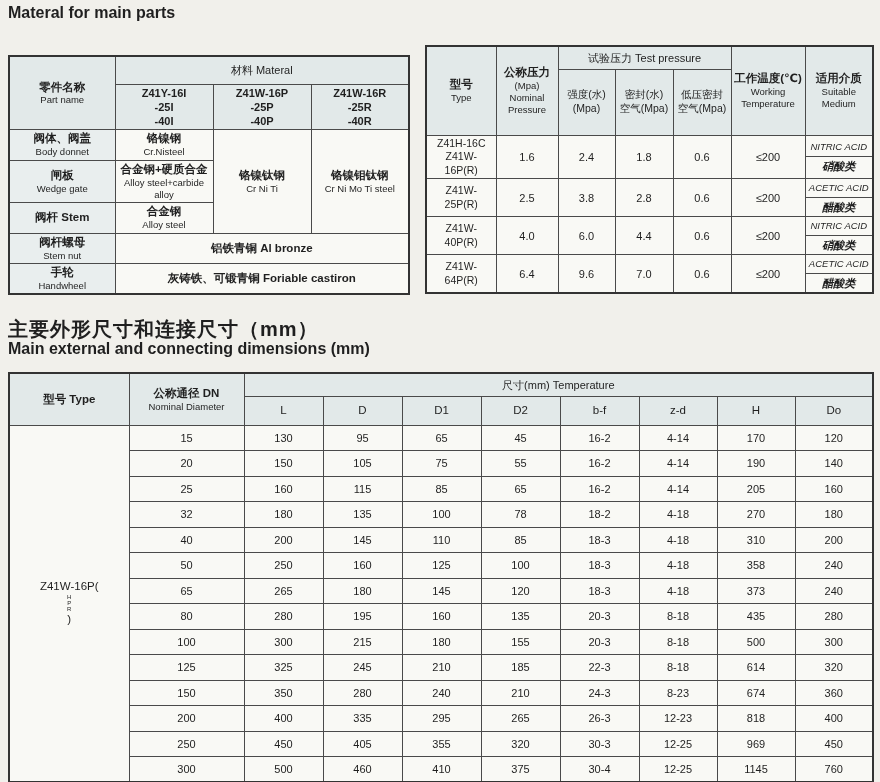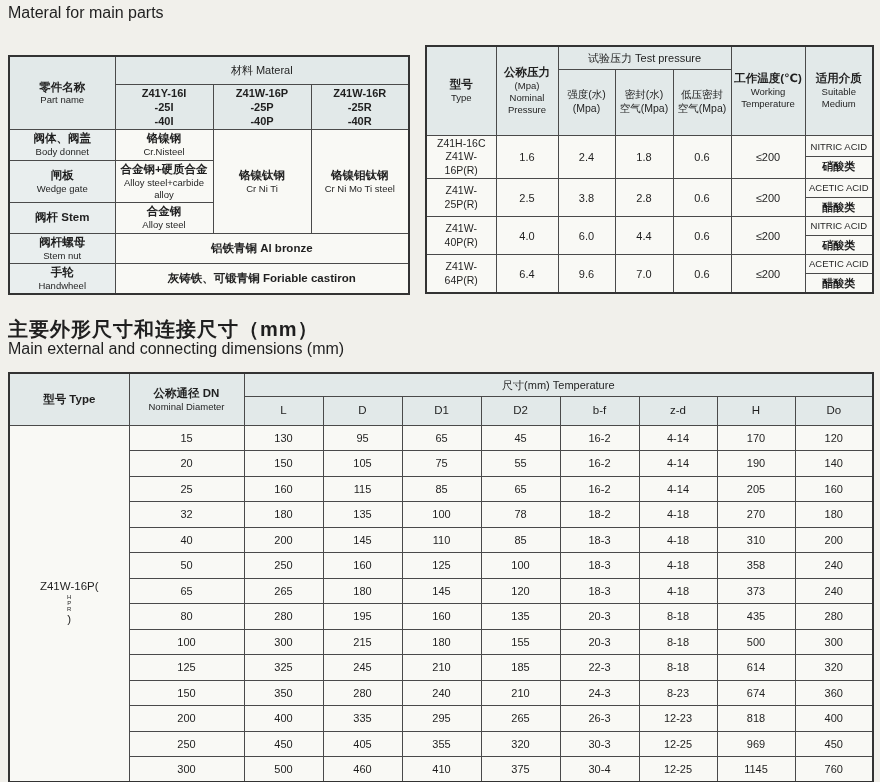--- a/index.html
+++ b/index.html
@@ -6,21 +6,21 @@
     --page_bg:#f1f0eb; --cell_bg:#f9f9f5; --header_bg:#e2e9e9;
     --namecol_bg:#e9eeee; --border:#4a4a4a; --outer:#333333; --text:#1f1f1f;
   }
   html,body { margin:0; padding:0; }
   body { width:880px; height:782px; background:var(--page_bg);
          font-family:"Liberation Sans","DejaVu Sans",sans-serif; color:var(--text); }
   .page { position:relative; width:880px; height:782px; overflow:hidden; }
 
   .sec-title { position:absolute; }
   .title-zh { font-size:20px; font-weight:bold; margin:0; letter-spacing:1px; line-height:1.1; }
-  .title-en { font-size:16px; font-weight:normal; margin:0; line-height:1.15; }
+  .title-en { font-size:16px; font-weight:bold; margin:0; line-height:1.15; }
 
   table { position:absolute; border-collapse:collapse; table-layout:fixed;
           background:var(--cell_bg); border:2px solid var(--outer); }
   td,th { border:1px solid var(--border); text-align:center; vertical-align:middle;
           padding:1px 2px; font-size:11px; line-height:1.3; font-weight:normal; }
   .pre { white-space:pre-line; }
   .hd  { background:var(--header_bg); }
   .namecol { background:var(--namecol_bg); }
   .zh { display:block; font-size:11.5px; font-weight:bold; }
   .en { display:block; font-size:9.5px; }
@@ -31,21 +31,21 @@
   #materials-table tr.hrow2 { height:34px; }
   #materials-table tbody tr.datarow { height:30px; }
   #materials-table .model { font-weight:bold; font-size:11px; }
 
   
   #spec-table { left:425px; top:45px; width:447px; }
   #spec-table tr.hrow1 { height:23px; }
   #spec-table tr.hrow2 { height:66px; }
   #spec-table tbody tr { height:37px; }
   #spec-table .typec { font-size:10.5px; }
-  #spec-table td.medcell { padding:0; }
+  #spec-table td.medcell { padding:0;font-style:italic; }
   .med { display:flex; flex-direction:column; height:37px; }
   .med > div { flex:1; display:flex; align-items:center; justify-content:center; }
   .med .men { border-bottom:1px solid var(--border); font-size:9.5px; }
   .med .mzh { font-size:11px; font-weight:bold; }
   .subhd { font-size:10.5px; }
 
   
   #dims-table { left:8px; top:372px; width:864px; }
   #dims-table tr.hrow1 { height:23px; }
   #dims-table tr.hrow2 { height:29px; }

